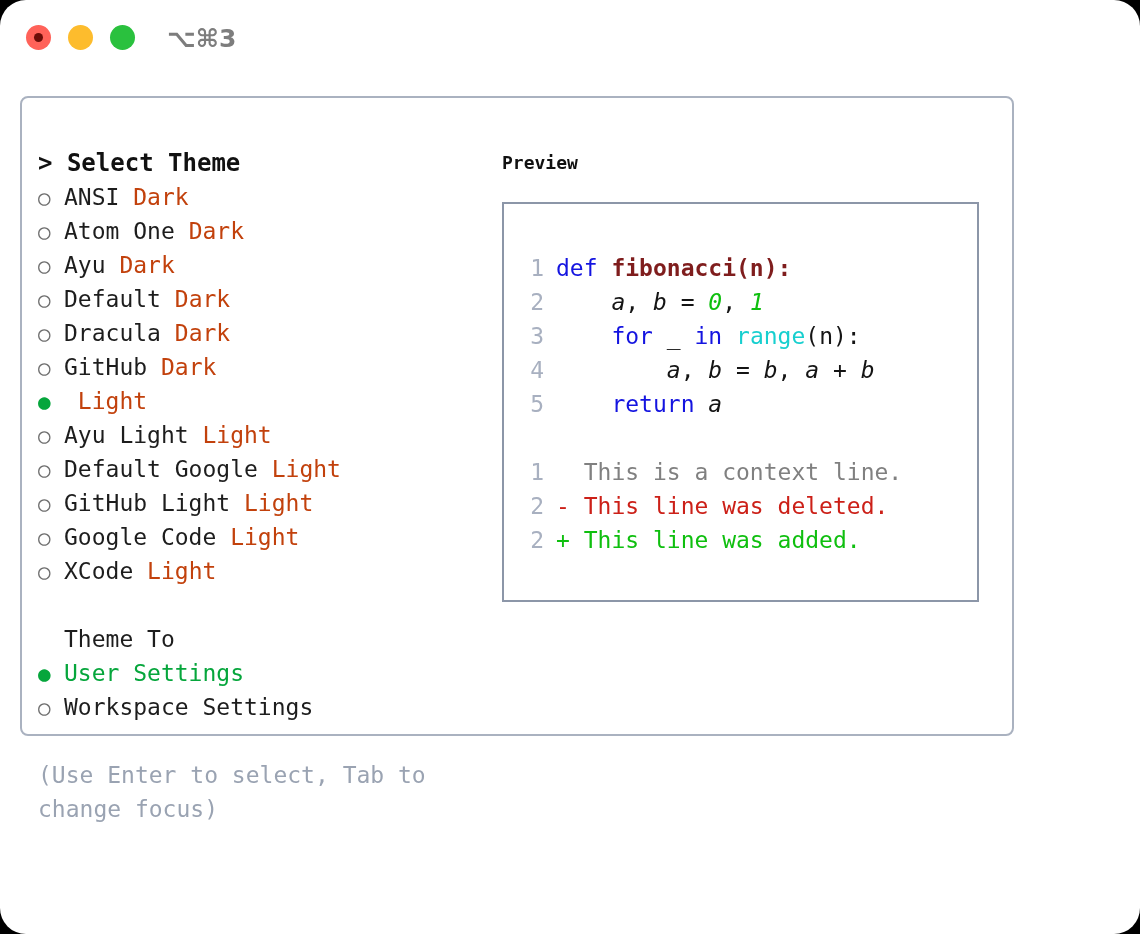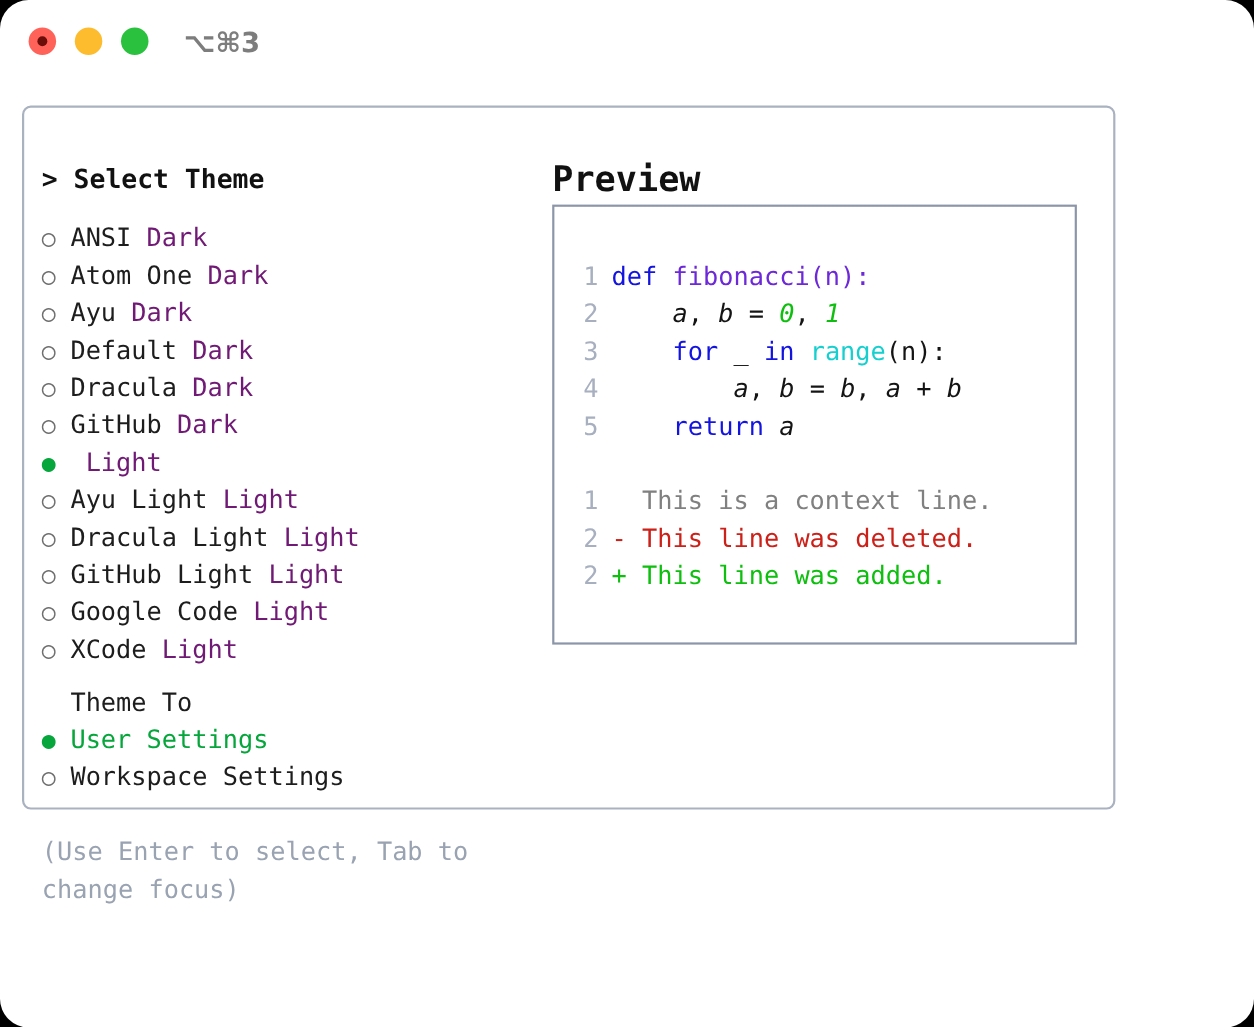--- a/index.html
+++ b/index.html
@@ -121,21 +121,21 @@
   .marker {
     display: inline-block;
     width: 26px;
     flex: none;
     color: #6f6f6f;
     font-size: 21px;
   }
   .theme-row.selected .marker { color: #06a63c; }
   .theme-name { color: #1d1d1d; }
   .theme-row.selected .theme-name { color: #06a63c; }
-  .theme-variant { color: #701a75; margin-top: 20px; }
+  .theme-variant { color: #c2410c; }
 
   .apply-header {
     font-size: 23px;
     color: #1d1d1d;
     line-height: 34px;
     height: 34px;
     padding-left: 26px;
     white-space: pre;
   }
   .spacer-row { height: 34px; }
@@ -150,26 +150,26 @@
   }
 
   
   .right-col {
     position: absolute;
     left: 480px;
     top: 48px;
     width: 500px;
   }
   .preview-title {
-    font-size: 32px;
+    font-size: 18px;
     font-weight: bold;
     color: #111111;
     line-height: 34px;
     white-space: pre;
-    margin-bottom: 6px;
+    margin-bottom: 22px;
   }
   .preview-box {
     width: 477px;
     height: 400px;
     border: 2px solid #8c96a8;
     box-sizing: border-box;
     background: #ffffff;
     position: relative;
   }
   .code {
@@ -182,21 +182,21 @@
   }
   .code-line { white-space: pre; height: 34px; line-height: 34px; }
   .lno {
     display: inline-block;
     width: 26px;
     text-align: right;
     color: #a8b0c0;
     margin-right: 12px;
   }
   .kw   { color: #1414e0; }
-  .fn   { color: #6d28d9; }
+  .fn   { color: #7f1d1d; font-weight: bold; }
   .num  { color: #0fbf0f; font-style: italic; }
   .bi   { color: #17cfcf; }
   .var  { color: #141414; font-style: italic; }
   .pl   { color: #141414; }
   .ctx  { color: #808080; }
   .del  { color: #cc2018; }
   .add  { color: #0fbf0f; }
   .blank-line { height: 34px; }
 </style>
 </head>
@@ -220,21 +220,21 @@
         <div class="section-title">&gt; Select Theme</div>
         <ul class="theme-list" id="theme-list">
             <li class="theme-row"><span class="marker">○</span><span class="theme-name">ANSI</span><span class="theme-variant"> Dark</span></li>
             <li class="theme-row"><span class="marker">○</span><span class="theme-name">Atom One</span><span class="theme-variant"> Dark</span></li>
             <li class="theme-row"><span class="marker">○</span><span class="theme-name">Ayu</span><span class="theme-variant"> Dark</span></li>
             <li class="theme-row"><span class="marker">○</span><span class="theme-name">Default</span><span class="theme-variant"> Dark</span></li>
             <li class="theme-row"><span class="marker">○</span><span class="theme-name">Dracula</span><span class="theme-variant"> Dark</span></li>
             <li class="theme-row"><span class="marker">○</span><span class="theme-name">GitHub</span><span class="theme-variant"> Dark</span></li>
             <li class="theme-row selected"><span class="marker">●</span><span class="theme-variant"> Light</span></li>
             <li class="theme-row"><span class="marker">○</span><span class="theme-name">Ayu Light</span><span class="theme-variant"> Light</span></li>
-            <li class="theme-row"><span class="marker">○</span><span class="theme-name">Dracula Light</span><span class="theme-variant"> Light</span></li>
+            <li class="theme-row"><span class="marker">○</span><span class="theme-name">Default Google</span><span class="theme-variant"> Light</span></li>
             <li class="theme-row"><span class="marker">○</span><span class="theme-name">GitHub Light</span><span class="theme-variant"> Light</span></li>
             <li class="theme-row"><span class="marker">○</span><span class="theme-name">Google Code</span><span class="theme-variant"> Light</span></li>
             <li class="theme-row"><span class="marker">○</span><span class="theme-name">XCode</span><span class="theme-variant"> Light</span></li>
           </ul>
 
         <div class="spacer-row"></div>
 
         <div class="apply-header">Theme To</div>
         <ul class="theme-list" id="apply-list">
             <li class="theme-row selected"><span class="marker">●</span><span class="theme-name">User Settings</span></li>

